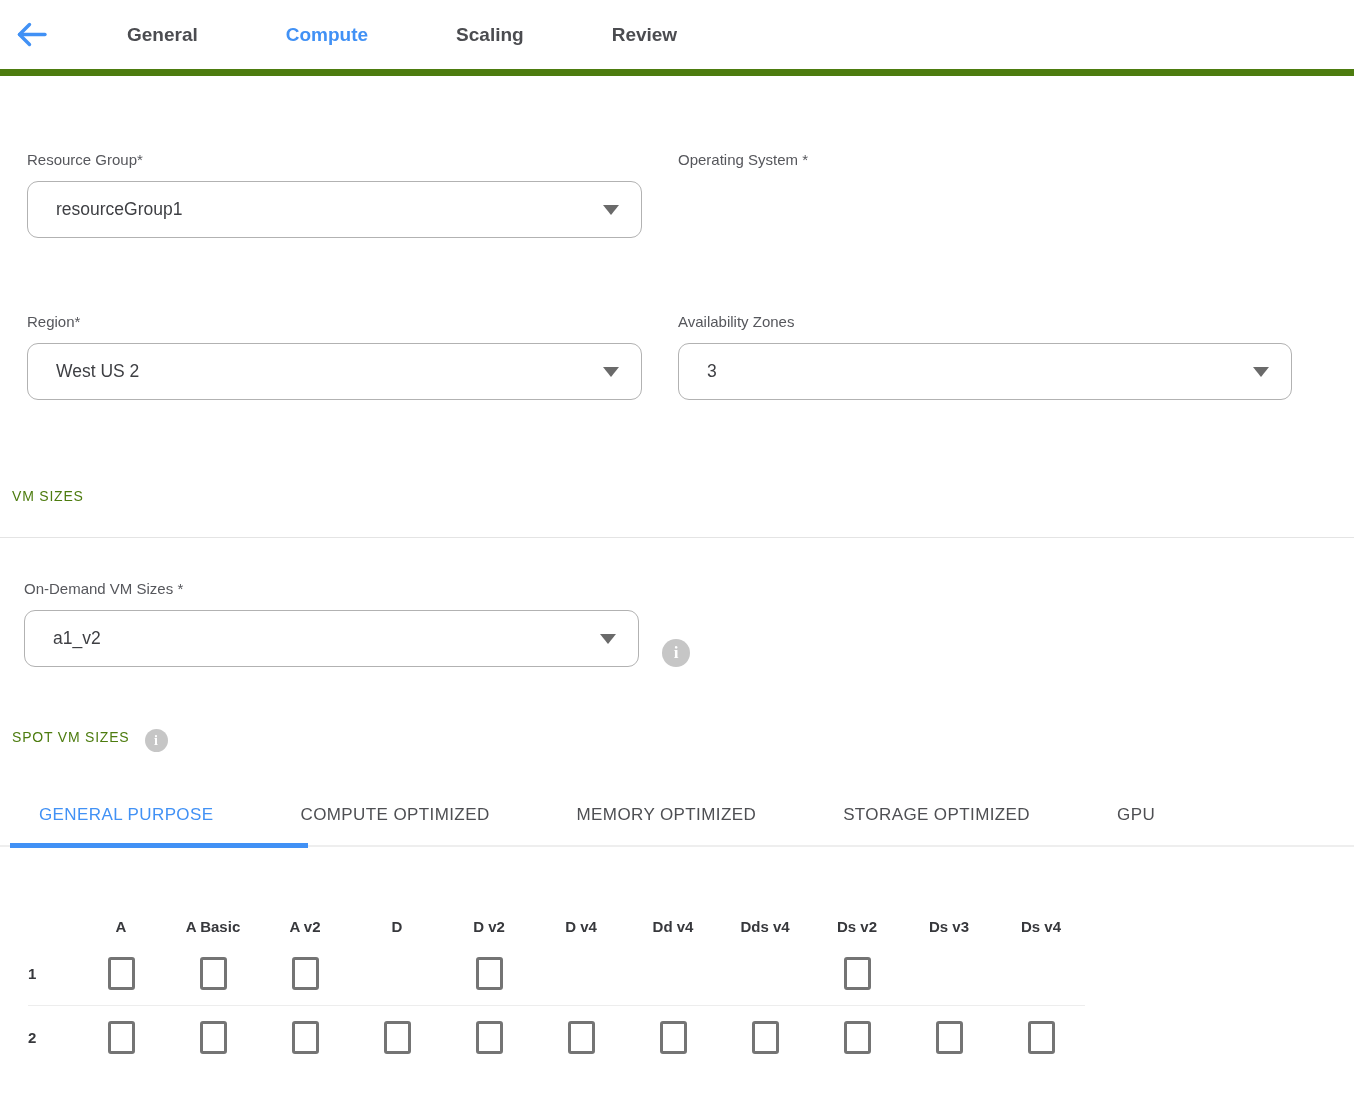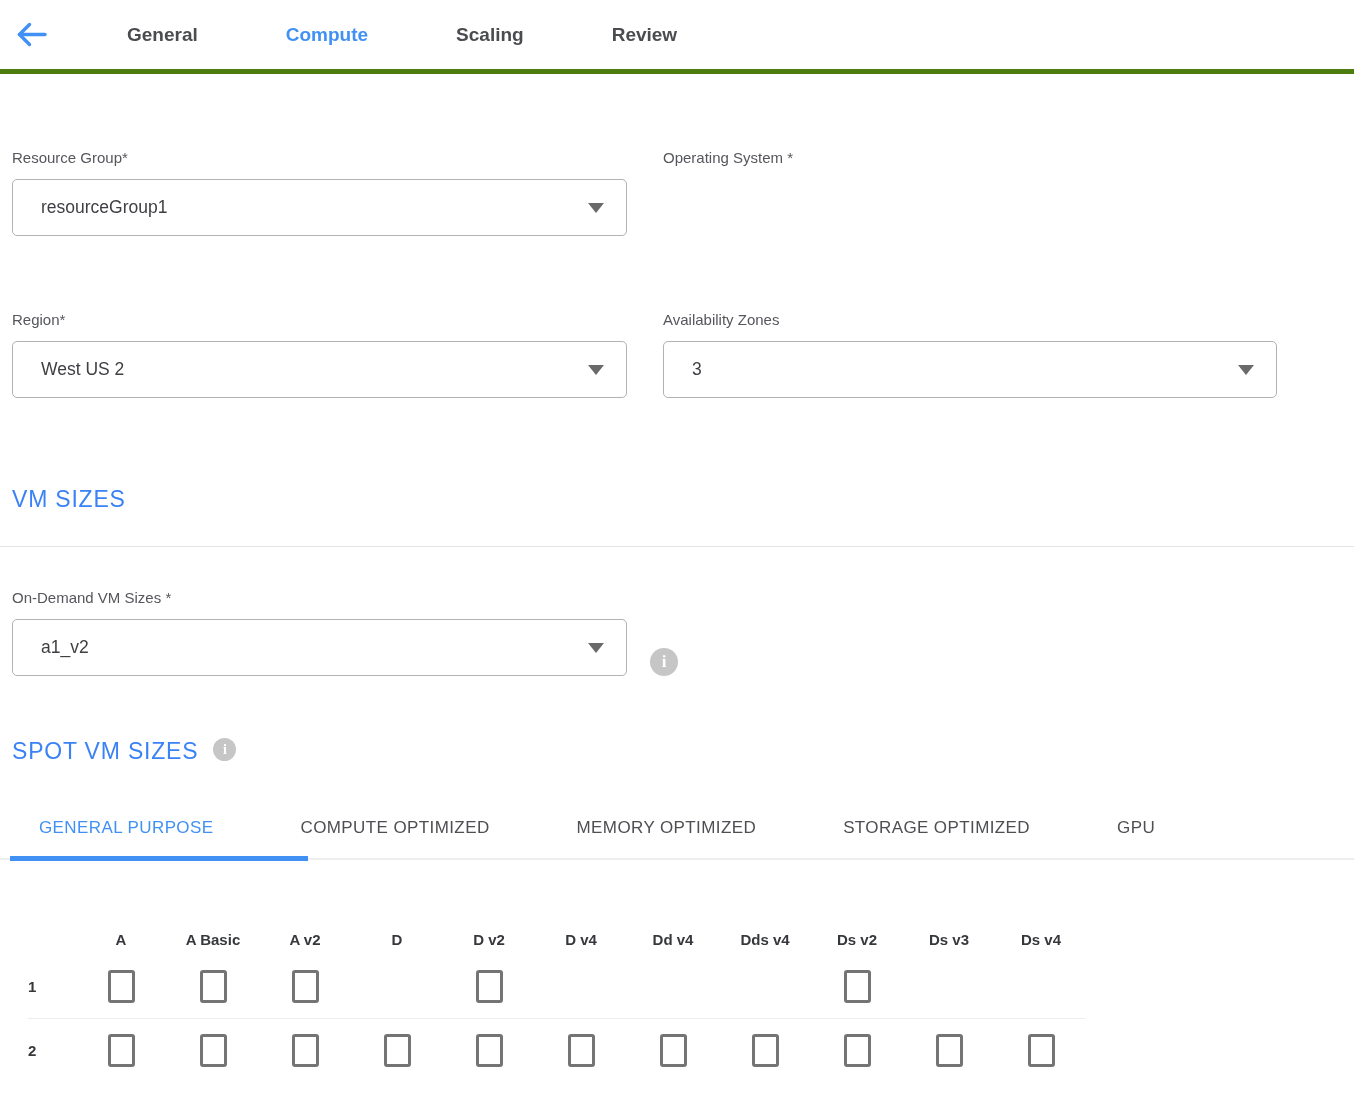--- a/index.html
+++ b/index.html
@@ -2,40 +2,40 @@
 <html><head>
 <meta charset="utf-8">
 <style>
   html,body{margin:0;padding:0;}
   body{
     width:1354px;height:1098px;overflow:hidden;background:#ffffff;
     font-family:"Liberation Sans","DejaVu Sans",sans-serif;
     -webkit-font-smoothing:antialiased;
   }
   
-  .topnav{height:69px;border-bottom:5px solid #4d7c0f;display:flex;align-items:center;}
+  .topnav{height:69px;border-bottom:7px solid #4d7c0f;display:flex;align-items:center;}
   .back-btn{margin-left:13px;width:36px;height:30px;display:flex;align-items:center;justify-content:center;cursor:pointer;background:none;border:none;padding:0;}
   .nav-tabs{display:flex;margin-left:78px;gap:88px;}
   .nav-tab{font-size:19px;font-weight:600;color:#4b4c50;cursor:pointer;}
   .nav-tab.active{color:#4191F5;}
   
-  .content{padding-left:12px;}
+  .content{padding-left:27px;}
   .field-row{display:flex;margin-top:75px;}
   .field-row.second{}
   .field{width:615px;}
   .field + .field{margin-left:36px;width:614px;}
   .field-label{font-size:15px;color:#56575c;margin-bottom:13px;}
-  .selectbox{height:55px;border:1px solid #b2b2b2;border-radius:5px;display:flex;align-items:center;
+  .selectbox{height:55px;border:1px solid #b2b2b2;border-radius:11px;display:flex;align-items:center;
     justify-content:space-between;padding:0 22px 0 28px;font-size:17.5px;color:#3e3f43;cursor:pointer;background:#fff;}
   .caret{width:0;height:0;border-left:8px solid transparent;border-right:8px solid transparent;border-top:10px solid #6a6a6a;}
   
-  .section-heading{font-size:23px;color:#3b82f6;letter-spacing:0.8px;}
+  .section-heading{font-size:14px;color:#4d7c0f;letter-spacing:0.8px;}
   .vm-sizes-heading{margin-top:88px;margin-left:12px;}
   .section-divider{border:none;border-top:1px solid #e4e4e4;margin:33px 0 0 0;}
-  .ondemand-block{margin-top:42px;margin-left:12px;}
+  .ondemand-block{margin-top:42px;margin-left:24px;}
   .ondemand-row{display:flex;align-items:flex-end;}
   .ondemand-row .selectbox{width:563px;} 
   .info-icon{border-radius:50%;background:#c6c6c6;color:#ffffff;display:flex;align-items:center;justify-content:center;
     font-weight:700;font-family:"Liberation Serif","DejaVu Serif",serif;cursor:pointer;}
   .info-icon.big{width:28px;height:28px;font-size:17px;margin-left:23px;}
   .info-icon.small{width:23px;height:23px;font-size:14px;margin-left:15px;}
   .spot-heading-row{margin-top:62px;margin-left:12px;display:flex;}
   
   .spot-tabs{display:flex;margin-top:53px;margin-left:39px;gap:87px;}
   .spot-tab{font-size:17px;font-weight:500;letter-spacing:0.4px;color:#4e4f53;cursor:pointer;white-space:nowrap;}

